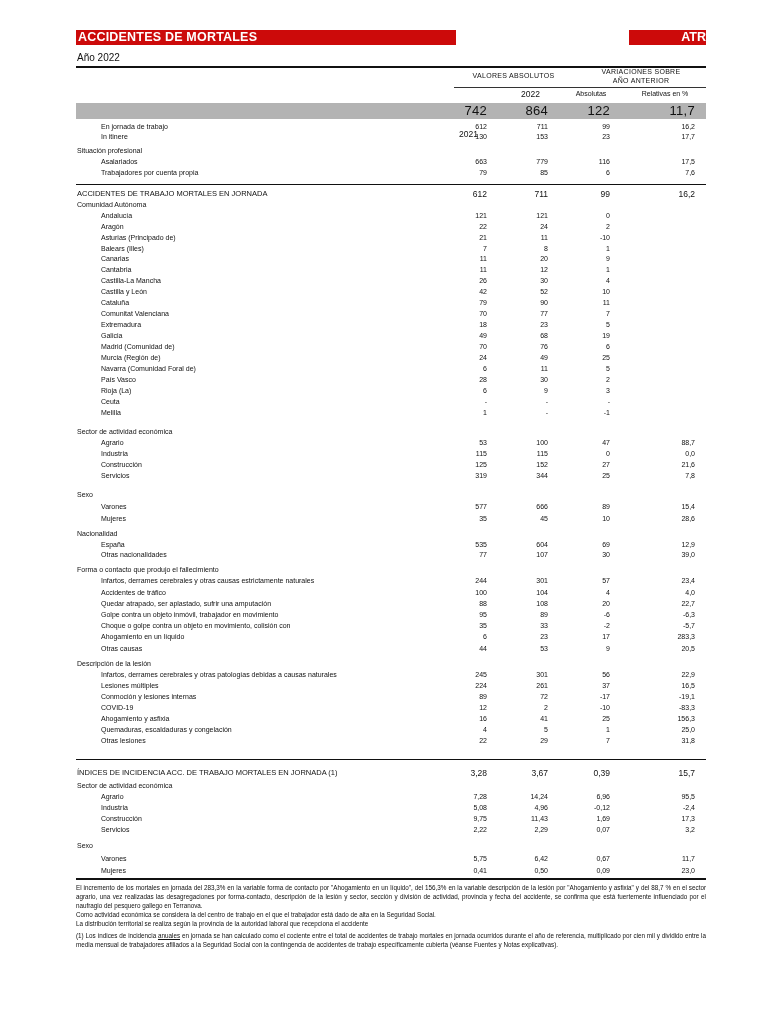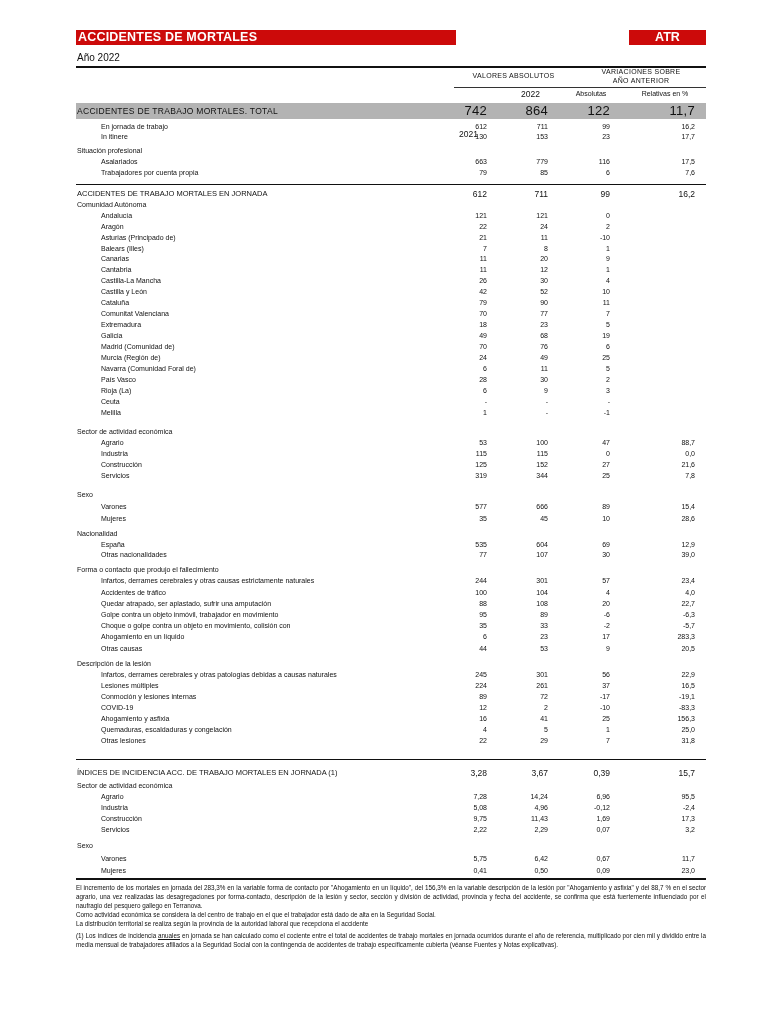--- a/index.html
+++ b/index.html
@@ -1,19 +1,19 @@
 <!DOCTYPE html>
 <html><head>
 <meta charset="utf-8">
 <style>
   html, body { margin: 0; padding: 0; background: #ffffff; }
   body { width: 768px; height: 1024px; position: relative; font-family: "Liberation Sans", sans-serif; color: #111; overflow: hidden; }
   .page { position: absolute; left: 76px; top: 30px; width: 630px; }
   .title-bar { position: absolute; left: 0; top: 0; width: 380px; height: 15px; background: #cc0a0a; color: #fff; font-weight: bold; font-size: 12.5px; line-height: 15px; padding-left: 2px; box-sizing: border-box; letter-spacing: 0.2px; }
-  .code-box { position: absolute; left: 553px; top: 0; width: 77px; height: 15px; background: #cc0a0a; color: #fff; font-weight: bold; font-size: 12.5px; line-height: 15px; text-align: center; }
+  .code-box { position: absolute; left: 553px; top: 0; width: 77px; height: 15px; background: #cc0a0a; color: #fff; font-weight: bold; font-size: 12.5px; line-height: 15px; text-align: right; }
   .year { position: absolute; left: 1px; top: 22px; font-size: 10px; }
   .rule-thick { position: absolute; left: 0; width: 630px; height: 2px; background: #111; }
   .rule-thin { position: absolute; height: 1px; background: #333; }
   .hdr { position: absolute; font-size: 7px; text-align: center; letter-spacing: 0.3px; }
   .hdr-year { position: absolute; font-size: 8.5px; text-align: center; }
   .hdr-sub { position: absolute; font-size: 7px; text-align: center; }
   .rows { position: absolute; left: 0; width: 630px; }
   .row { position: absolute; left: 0; width: 630px; height: 10px; font-size: 7px; line-height: 10px; }
   .row .lbl { position: absolute; left: 1px; white-space: nowrap; }
   .row.indent .lbl { left: 25px; }
@@ -49,21 +49,20 @@
   </div>
   <div class="rule-thin" style="left:378px; top:57px; width:252px;"></div>
 
   <div class="hdr-year" style="left:370px; top:59px; width:45px;margin-top:40px;">2021</div>
   <div class="hdr-year" style="left:432px; top:59px; width:45px;">2022</div>
   <div class="hdr-sub" style="left:485px; top:60px; width:60px;">Absolutas</div>
   <div class="hdr-sub" style="left:548px; top:60px; width:82px;">Relativas en %</div>
 
   <div class="rows" id="rows" style="top:0">
       <div class="row total" style="top: 73px;">
-        <span class="lbl">ACCIDENTES DE TRABAJO MORTALES. TOTAL</span>
         <span class="c c0">742</span>
         <span class="c c1">864</span>
         <span class="c c2">122</span>
         <span class="c c3">11,7</span>
       </div>
       <div class="row indent" style="top: 92px;">
         <span class="lbl">En jornada de trabajo</span>
         <span class="c c0">612</span>
         <span class="c c1">711</span>
         <span class="c c2">99</span>

